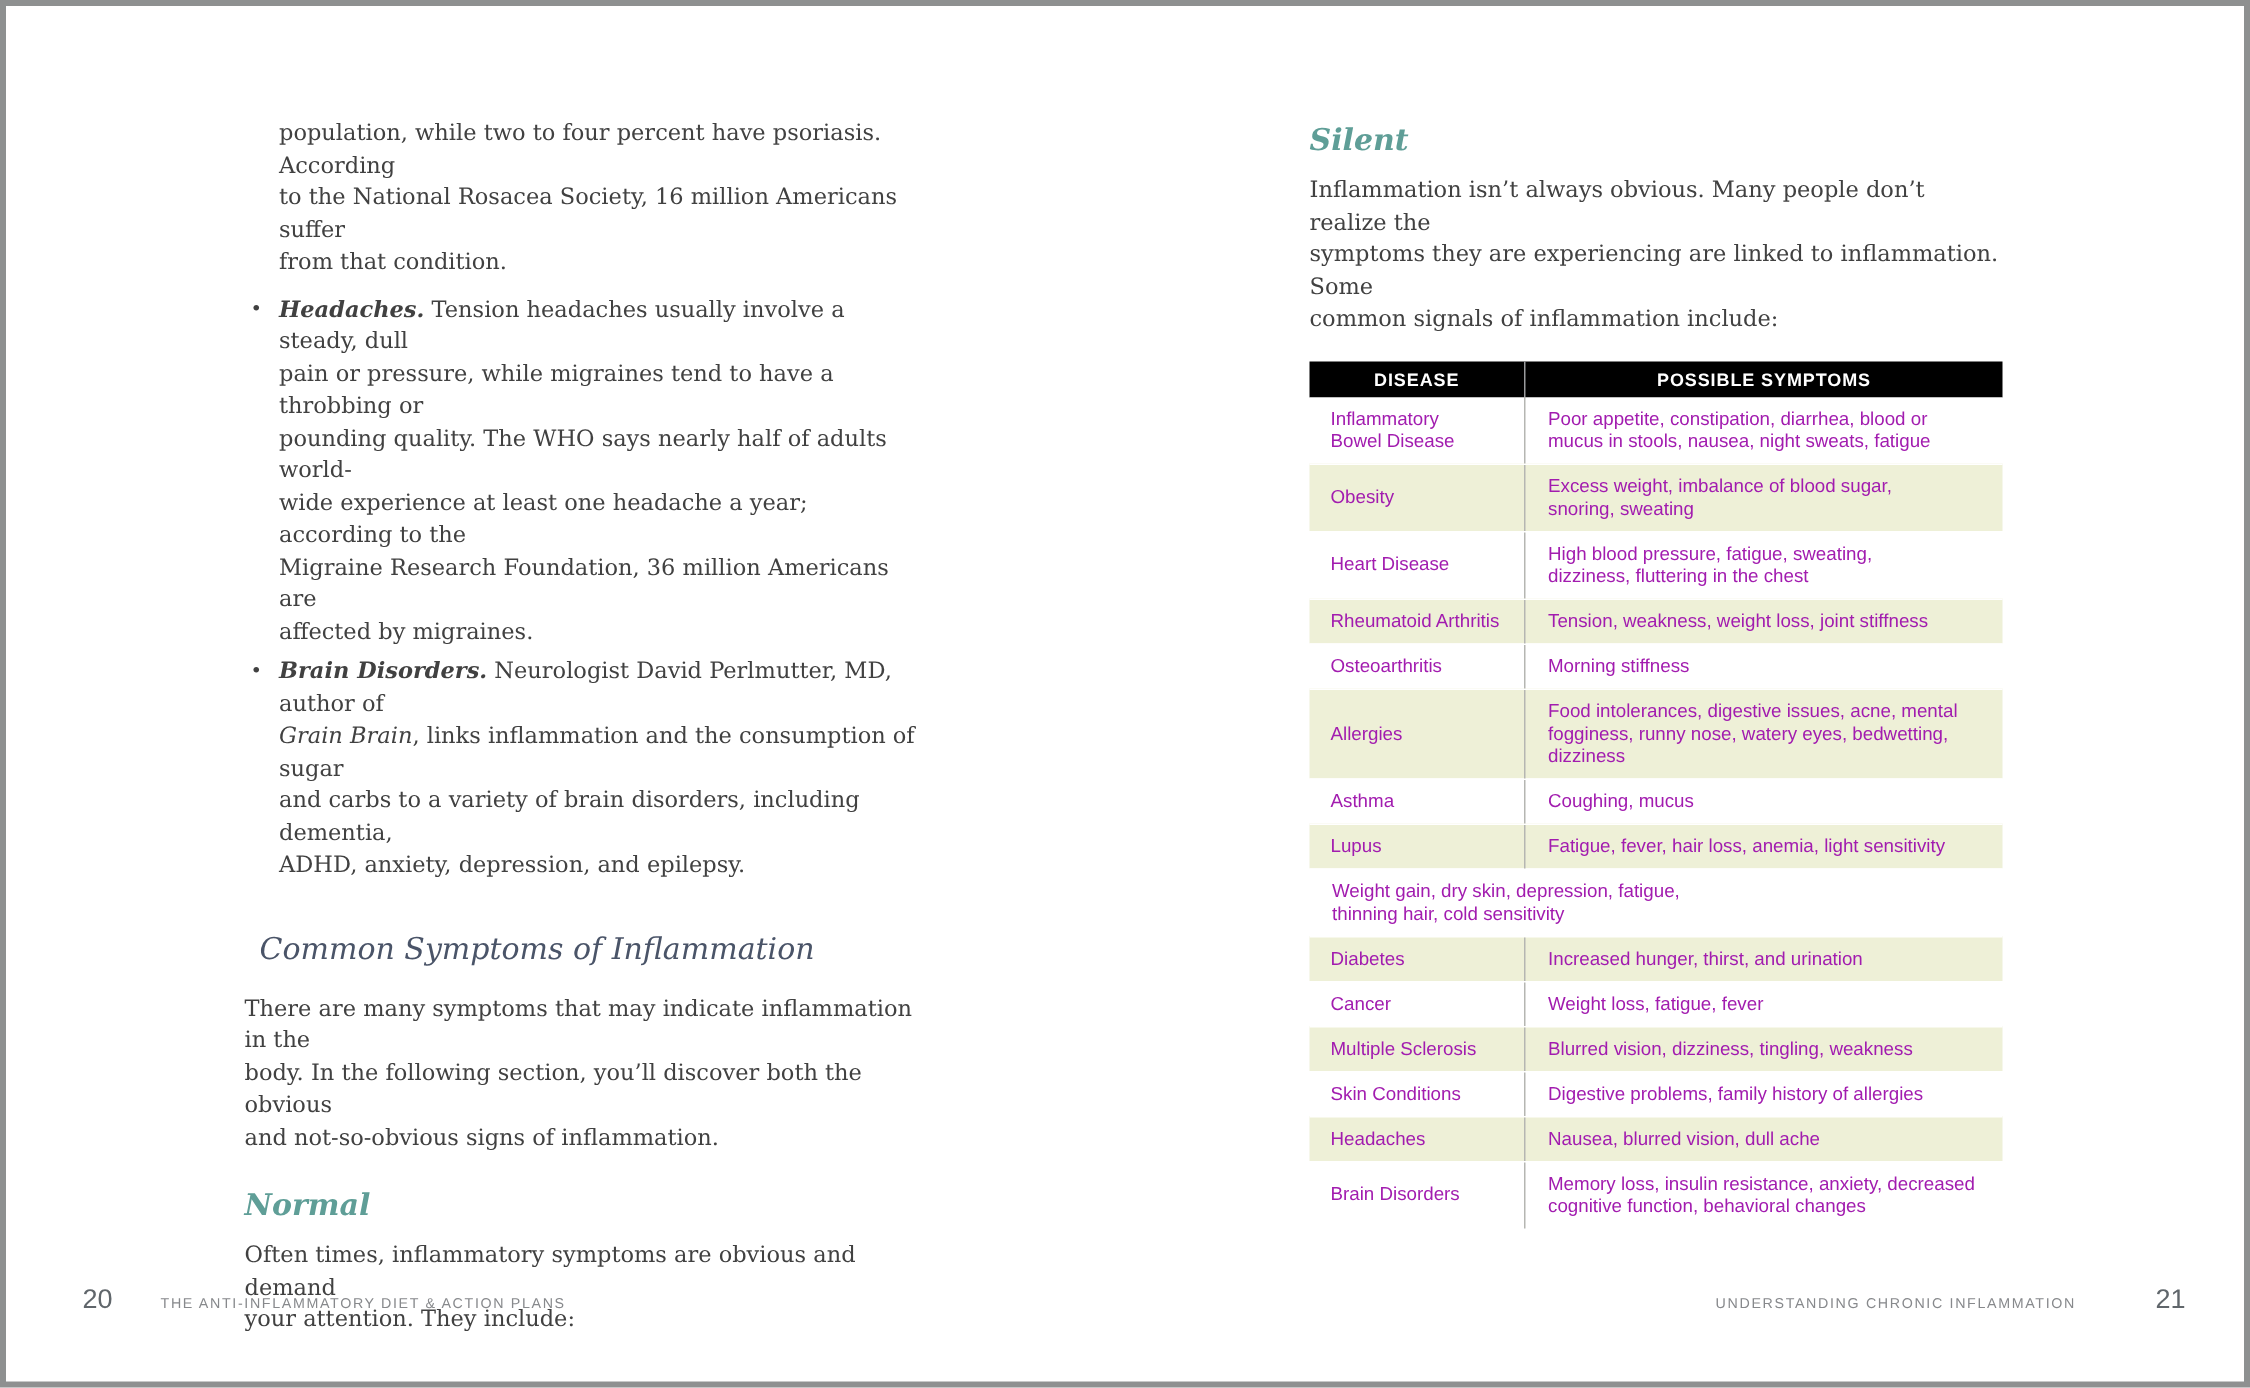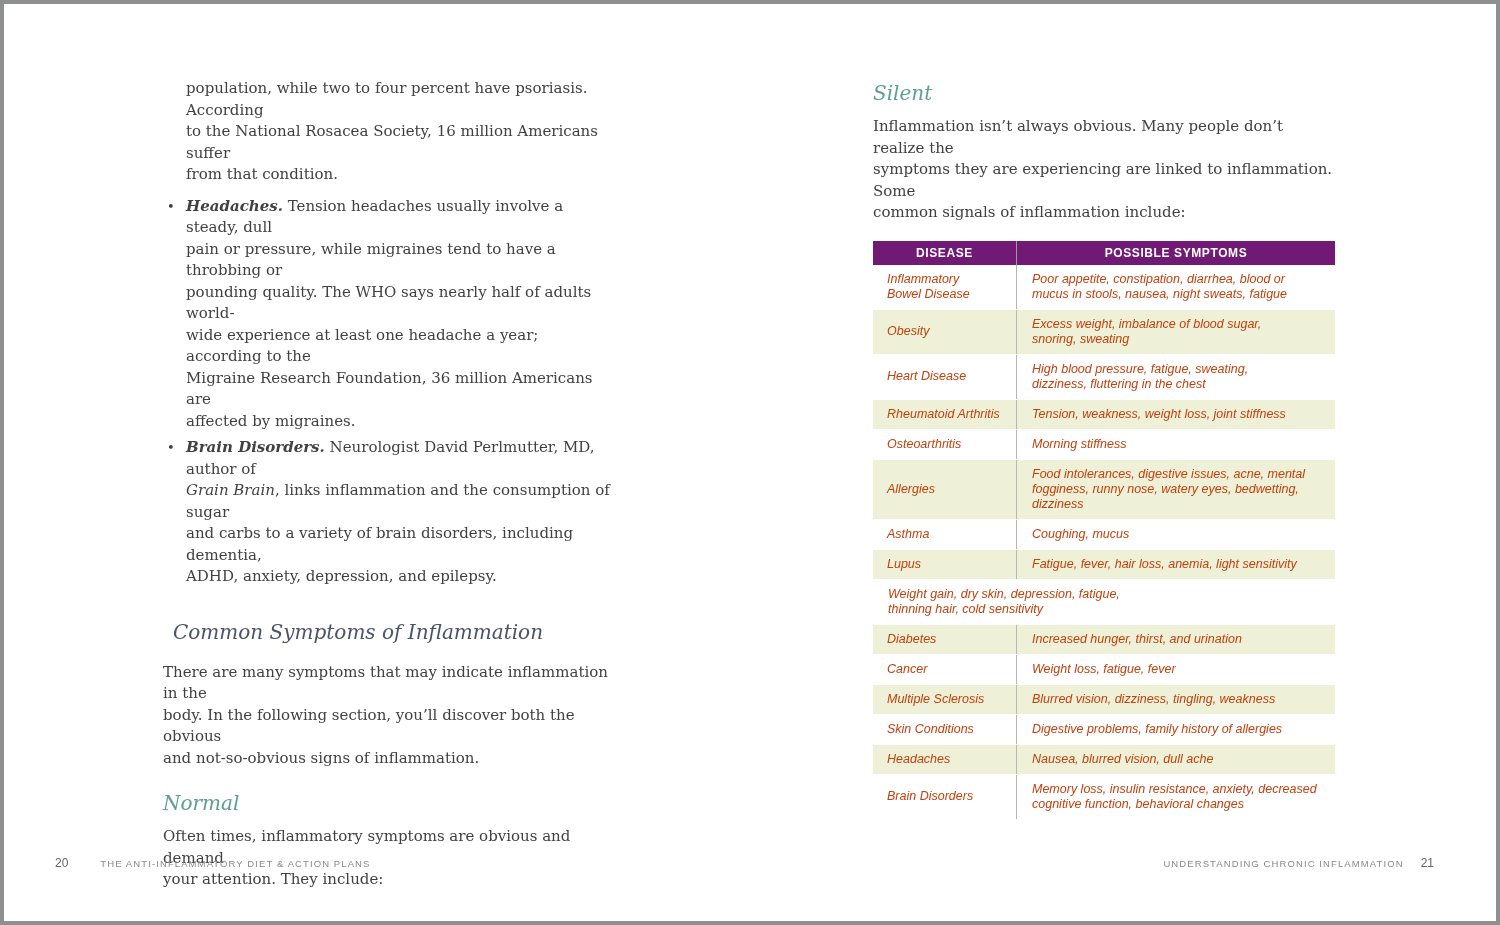--- a/index.html
+++ b/index.html
@@ -12,45 +12,45 @@
   
   .left-col{position:absolute;left:163px;top:78px;width:452px;}
   .body-text{font-size:15px;line-height:21.5px;color:#414141;white-space:pre-line;margin:0;}
   .indent{margin-left:23px;}
   ul.bullets{list-style:none;margin:10px 0 0 0;padding:0;}
   ul.bullets>li{position:relative;padding-left:23px;margin-bottom:5px;}
   ul.bullets>li::before{content:"\2022";position:absolute;left:4px;top:0;font-size:13px;color:#414141;}
   .lead{font-weight:bold;font-style:italic;}
   .it{font-style:italic;}
   h1.section{font-size:20px;color:#4a5468;font-weight:normal;margin:28px 0 14px 10px;line-height:32px;font-style:italic;}
-  h2.teal{font-size:20px;font-style:italic;color:#5f9e97;font-weight:normal;margin:21px 0 10px 0;line-height:26px;}
+  h2.teal{font-size:20px;font-style:italic;color:#5f9e97;font-weight:bold;margin:21px 0 10px 0;line-height:26px;}
 
   
   .right-col{position:absolute;left:873px;top:80px;width:462px;}
   .right-col h2.teal{margin-top:0;margin-bottom:10px;}
   .symptom-table{margin-top:17px;width:462px;font-family:"Liberation Sans", sans-serif;}
-  .thead{display:flex;background:#701a75;height:24px;}
+  .thead{display:flex;background:#000000;height:24px;}
   .th{color:#ffffff;font-size:12px;font-weight:bold;letter-spacing:.6px;
       display:flex;align-items:center;justify-content:center;}
   .th-disease{width:144px;border-right:1px solid #9a9b9d;box-sizing:border-box;}
   .th-symptoms{flex:1;}
   .trow{display:flex;background:#ffffff;}
   .trow + .trow{border-top:1px solid #ffffff;}
   .trow:nth-child(even){background:#eef0d7;}
-  .td{font-size:12.5px;line-height:15px;color:#c2410c;display:flex;align-items:center;
-      box-sizing:border-box;white-space:pre-line;font-style:italic;}
+  .td{font-size:12.5px;line-height:15px;color:#a21caf;display:flex;align-items:center;
+      box-sizing:border-box;white-space:pre-line;}
   .td-disease{width:144px;padding:7px 8px 7px 14px;border-right:1px solid #b5b6b2;}
   .td-symptoms{flex:1;padding:7px 10px 7px 15px;}
 
   
   .footer{position:absolute;top:856px;display:flex;align-items:baseline;
     font-family:"Liberation Sans", sans-serif;}
   .footer-left{left:55px;}
-  .footer-right{right:66px;}
-  .pageno{font-size:12px;color:#60666b;}
+  .footer-right{right:43px;gap:36px;}
+  .pageno{font-size:18px;color:#60666b;}
   .footer-label{font-size:9.5px;letter-spacing:1.1px;color:#87898c;text-transform:uppercase;}
   .footer-left .footer-label{margin-left:32px;}
   .footer-right .footer-label{margin-right:17px;}
 </style>
 </head>
 <body>
 
 <div class="frame"></div>
 
 <div class="left-col">

